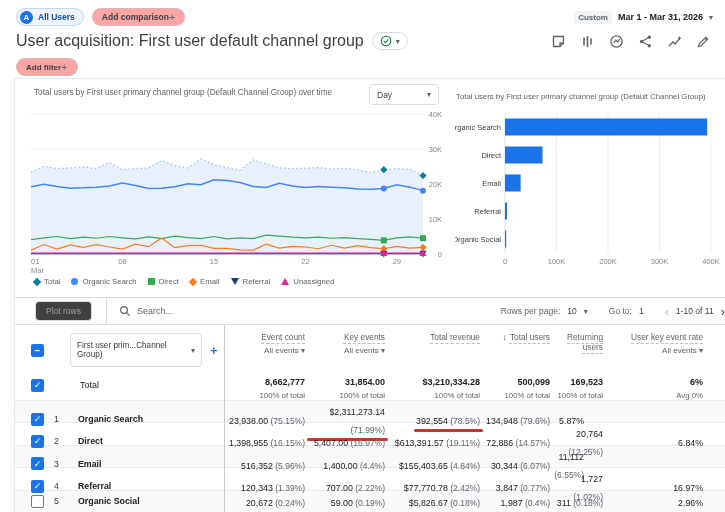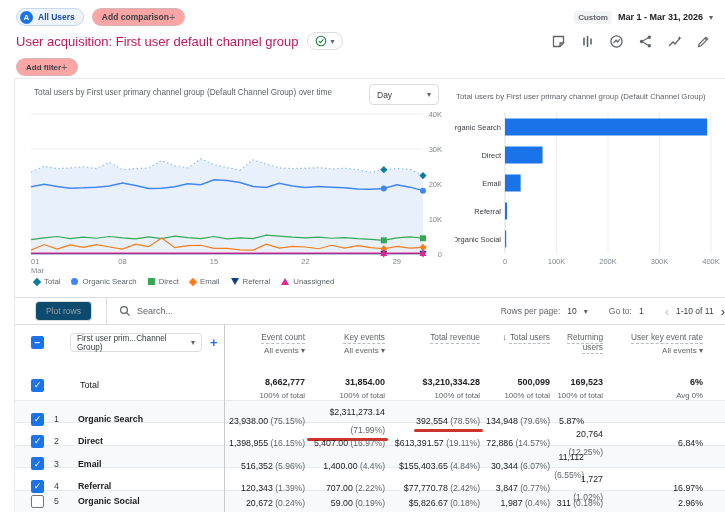--- a/index.html
+++ b/index.html
@@ -14,21 +14,21 @@
   .seg-label{font-size:8.5px;font-weight:bold;color:#174ea6;}
   .cmp-chip,.filter-chip{display:flex;align-items:center;height:18px;padding:0 9px;border:1px dashed #bdc1c6;border-radius:10px;font-size:8.5px;font-weight:bold;color:#3c4043;background:#fca5a5;justify-content:flex-end;}
   .plus-glyph{font-size:11px;color:#5f6368;font-weight:normal;}
   .date-area{margin-left:auto;display:flex;align-items:center;gap:6px;}
   .date-mode{font-size:8px;font-weight:bold;color:#5f6368;background:#f1f3f4;border-radius:3px;padding:2px 4px;}
   .date-range{font-size:9px;color:#202124;font-weight:bold;}
   .caret{font-size:8px;color:#5f6368;}
 
   
   .title-row{position:absolute;top:32px;left:16px;right:14px;display:flex;align-items:center;}
-  .page-title{font-size:13px;color:#be185d;}
+  .page-title{font-size:16px;color:#404040;}
   .check-pill{display:flex;align-items:center;gap:4px;margin-left:8px;border:1px solid #dadce0;border-radius:11px;padding:2px 7px;background:#fff;}
   .icon-strip{margin-left:auto;display:flex;align-items:center;gap:14px;}
   .tool-icon{width:15px;height:15px;cursor:pointer;}
   .filter-row{position:absolute;top:58px;left:16px;display:flex;}
 
   
   .card{position:absolute;top:78px;left:14px;right:0;bottom:0;border-top:1px solid #e8eaed;border-left:1px solid #e8eaed;background:#fff;}
 
   
   .charts{position:absolute;top:0;left:0;right:0;height:218px;}
@@ -43,21 +43,21 @@
   .lg-item{display:flex;align-items:center;gap:4px;font-size:7.8px;color:#5f6368;cursor:pointer;}
   .mk{display:inline-block;}
   .mk-circle{width:7px;height:7px;border-radius:50%;}
   .mk-square{width:7px;height:7px;}
   .mk-diamond{width:6px;height:6px;transform:rotate(45deg);}
   .mk-triangle-up{width:0;height:0;border-left:4px solid transparent;border-right:4px solid transparent;border-bottom:7px solid #000;}
   .mk-triangle-down{width:0;height:0;border-left:4px solid transparent;border-right:4px solid transparent;border-top:7px solid #000;}
 
   
   .controls{position:absolute;top:218px;left:0;right:0;height:28px;border-top:1px solid #dadce0;border-bottom:1px solid #dadce0;display:flex;align-items:center;background:#fff;}
-  .plot-btn{margin-left:20px;padding:4px 10px;border:1px solid #dadce0;border-radius:4px;font-size:8.5px;color:#9aa0a6;background:#0c4a6e;}
+  .plot-btn{margin-left:20px;padding:4px 10px;border:1px solid #dadce0;border-radius:4px;font-size:8.5px;color:#9aa0a6;background:#404040;}
   .vsep{width:1px;height:27px;background:#dadce0;margin-left:14px;}
   .search-wrap{display:flex;align-items:center;gap:6px;margin-left:12px;}
   .search-input{border:none;outline:none;font-size:9px;color:#3c4043;width:140px;font-family:inherit;background:transparent;}
   .search-input::placeholder{color:#5f6368;}
   .pager{margin-left:auto;display:flex;align-items:center;gap:7px;font-size:8.5px;color:#5f6368;}
   .pager .val{color:#3c4043;}
   .gap-l{margin-left:14px;}
   .chev{font-size:13px;line-height:1;}
   .chev.dis{color:#bdc1c6;}
   .chev.en{color:#3c4043;cursor:pointer;}
@@ -65,21 +65,21 @@
   
   .trow{display:grid;grid-template-columns:209px 85px 80px 95px 70px 53px 119px;align-items:center;}
   .thead{position:absolute;top:246px;left:0;right:0;height:45px;align-items:start;}
   .c-dim{display:flex;align-items:center;padding-left:16px;}
   .c-num{text-align:right;padding-right:4px;}
   .trow > .c-num:last-child{padding-right:23px;}
   .hcell{padding-top:7px;font-size:8.3px;color:#5f6368;}
   .hlabel{text-decoration:underline dashed;text-decoration-thickness:1px;text-underline-offset:2.5px;text-decoration-color:#b8bbbf;}
   .hsub{margin-top:4px;font-size:8px;color:#5f6368;}
   .sorticon{margin-right:3px;font-size:9px;color:#5f6368;}
-  .dim-select{margin-left:26px;width:132px;height:19px;border:1px solid #dadce0;border-radius:4px;display:flex;align-items:center;justify-content:space-between;padding:8px 6px;font-size:8.2px;color:#3c4043;background:#fff;cursor:pointer;}
+  .dim-select{margin-left:26px;width:132px;height:19px;border:1px solid #dadce0;border-radius:4px;display:flex;align-items:center;justify-content:space-between;padding:16px 6px;font-size:8.2px;color:#3c4043;background:#fff;cursor:pointer;}
   .add-col{margin-left:8px;color:#1a73e8;font-size:13px;font-weight:bold;cursor:pointer;}
   .thead .c-dim{align-items:center;padding-top:8px;}
 
   .total-row{position:absolute;top:291px;left:0;right:0;height:31px;border-bottom:1px solid #e8eaed;}
   .total-label{margin-left:36px;font-size:9px;color:#202124;}
   .cell-val{font-size:9px;font-weight:bold;color:#202124;}
   .cell-sub{font-size:7.8px;color:#5f6368;margin-top:2px;}
   .tbody{position:absolute;top:322px;left:0;right:0;}
   .drow{height:22.4px;border-bottom:1px solid #e8eaed;}
   .drow.stripe{background:#f8f9fa;}

